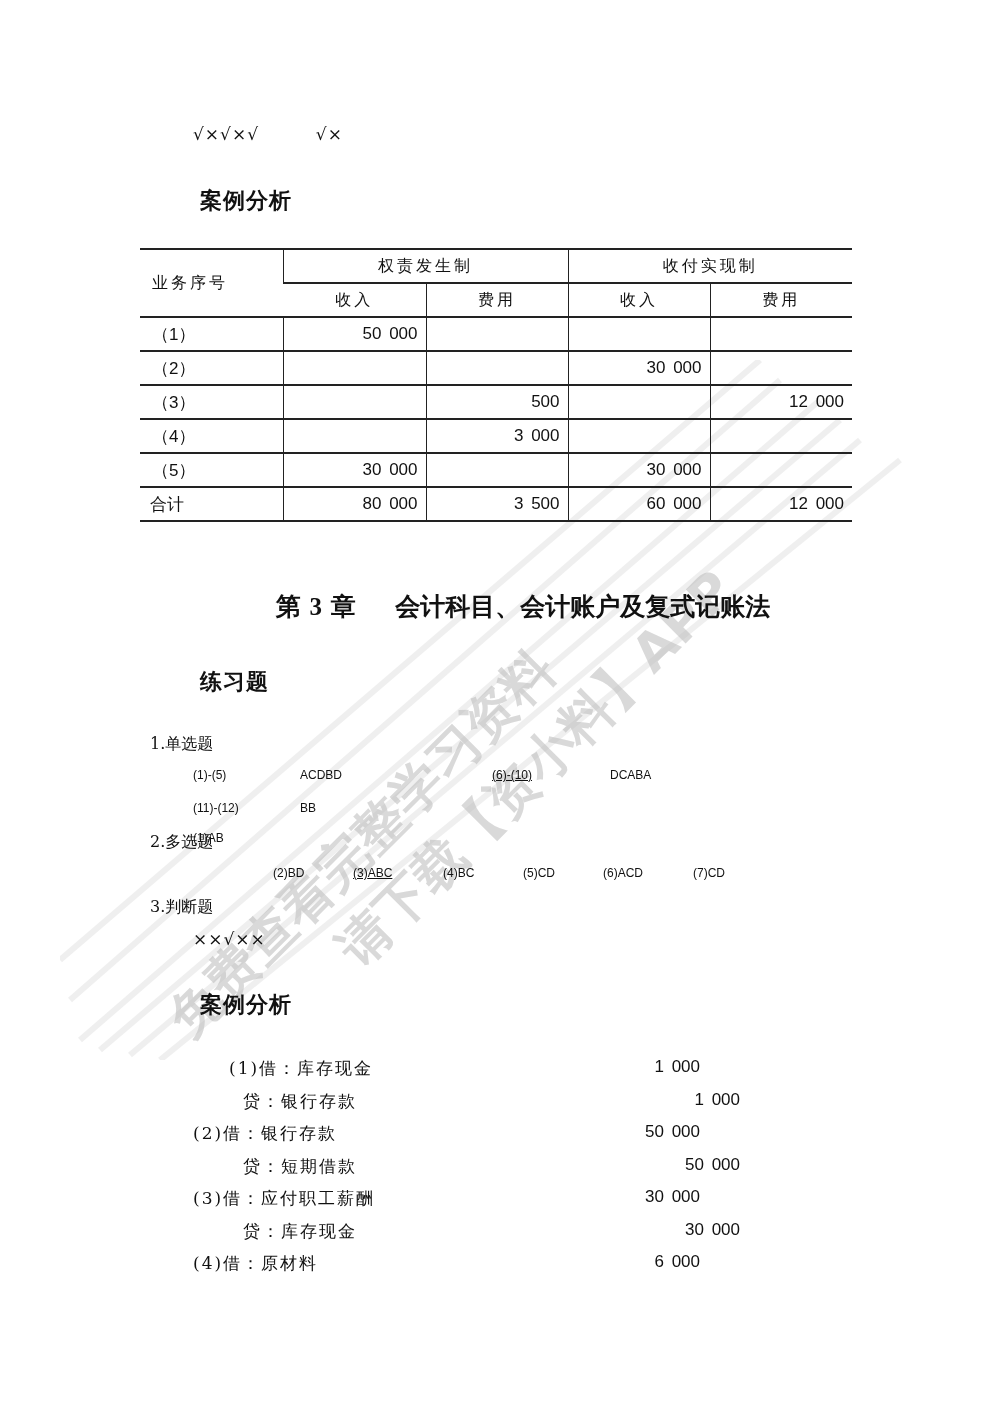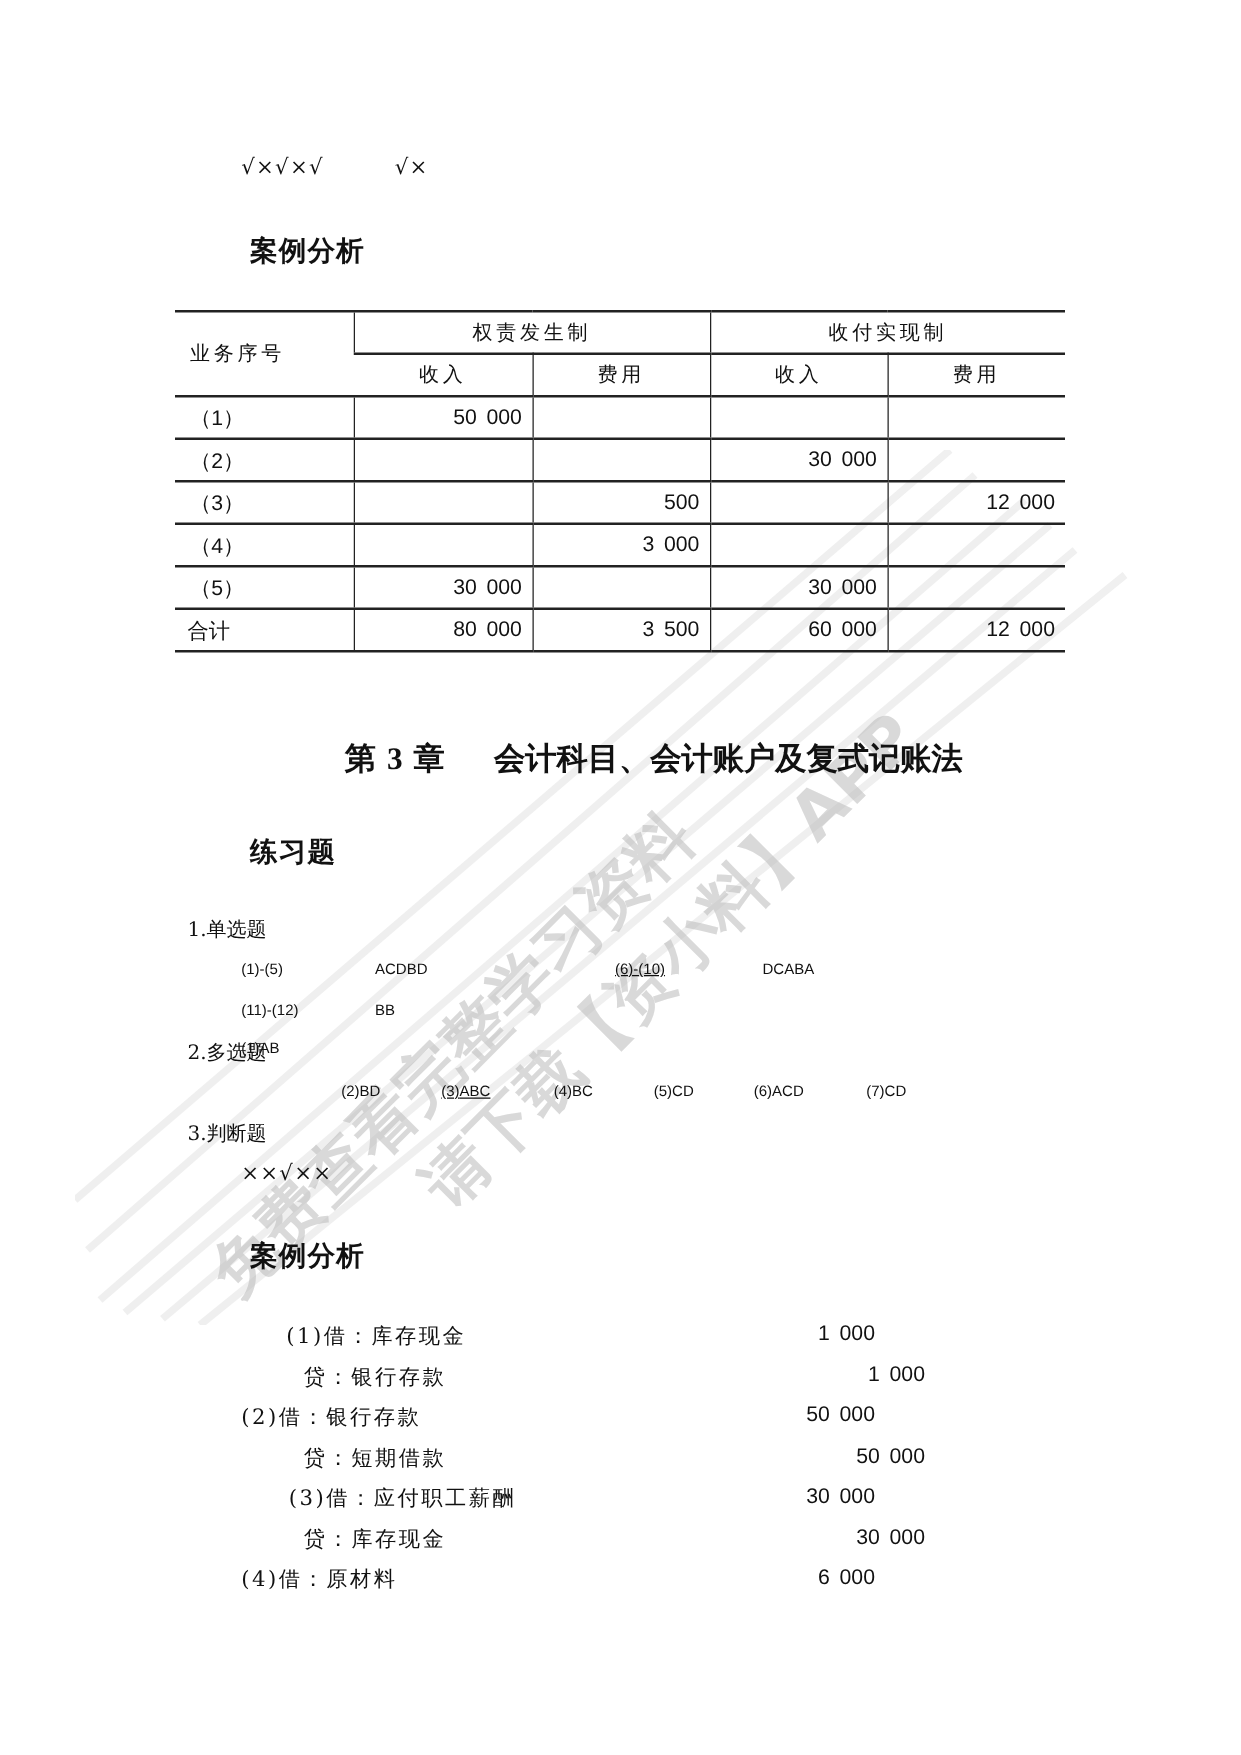--- a/index.html
+++ b/index.html
@@ -165,20 +165,20 @@
   <div class="abs journal" style="left:193px;top:1057px;margin-left:36px;">(1)借：库存现金</div>
   <div class="abs jnum" style="left:580px;top:1057px;">1 000</div>
   <div class="abs journal" style="left:243px;top:1090px;">贷：银行存款</div>
   <div class="abs jnum" style="left:620px;top:1090px;">1 000</div>
 
   <div class="abs journal" style="left:193px;top:1122px;">(2)借：银行存款</div>
   <div class="abs jnum" style="left:580px;top:1122px;">50 000</div>
   <div class="abs journal" style="left:243px;top:1155px;">贷：短期借款</div>
   <div class="abs jnum" style="left:620px;top:1155px;">50 000</div>
 
-  <div class="abs journal" style="left:193px;top:1187px;margin-left:38px;">(3)借：应付职工薪酬</div>
+  <div class="abs journal" style="left:193px;top:1187px;">(3)借：应付职工薪酬</div>
   <div class="abs jnum" style="left:580px;top:1187px;">30 000</div>
   <div class="abs journal" style="left:243px;top:1220px;">贷：库存现金</div>
   <div class="abs jnum" style="left:620px;top:1220px;">30 000</div>
 
   <div class="abs journal" style="left:193px;top:1252px;">(4)借：原材料</div>
   <div class="abs jnum" style="left:580px;top:1252px;">6 000</div>
 </div>
 
 </body></html>

